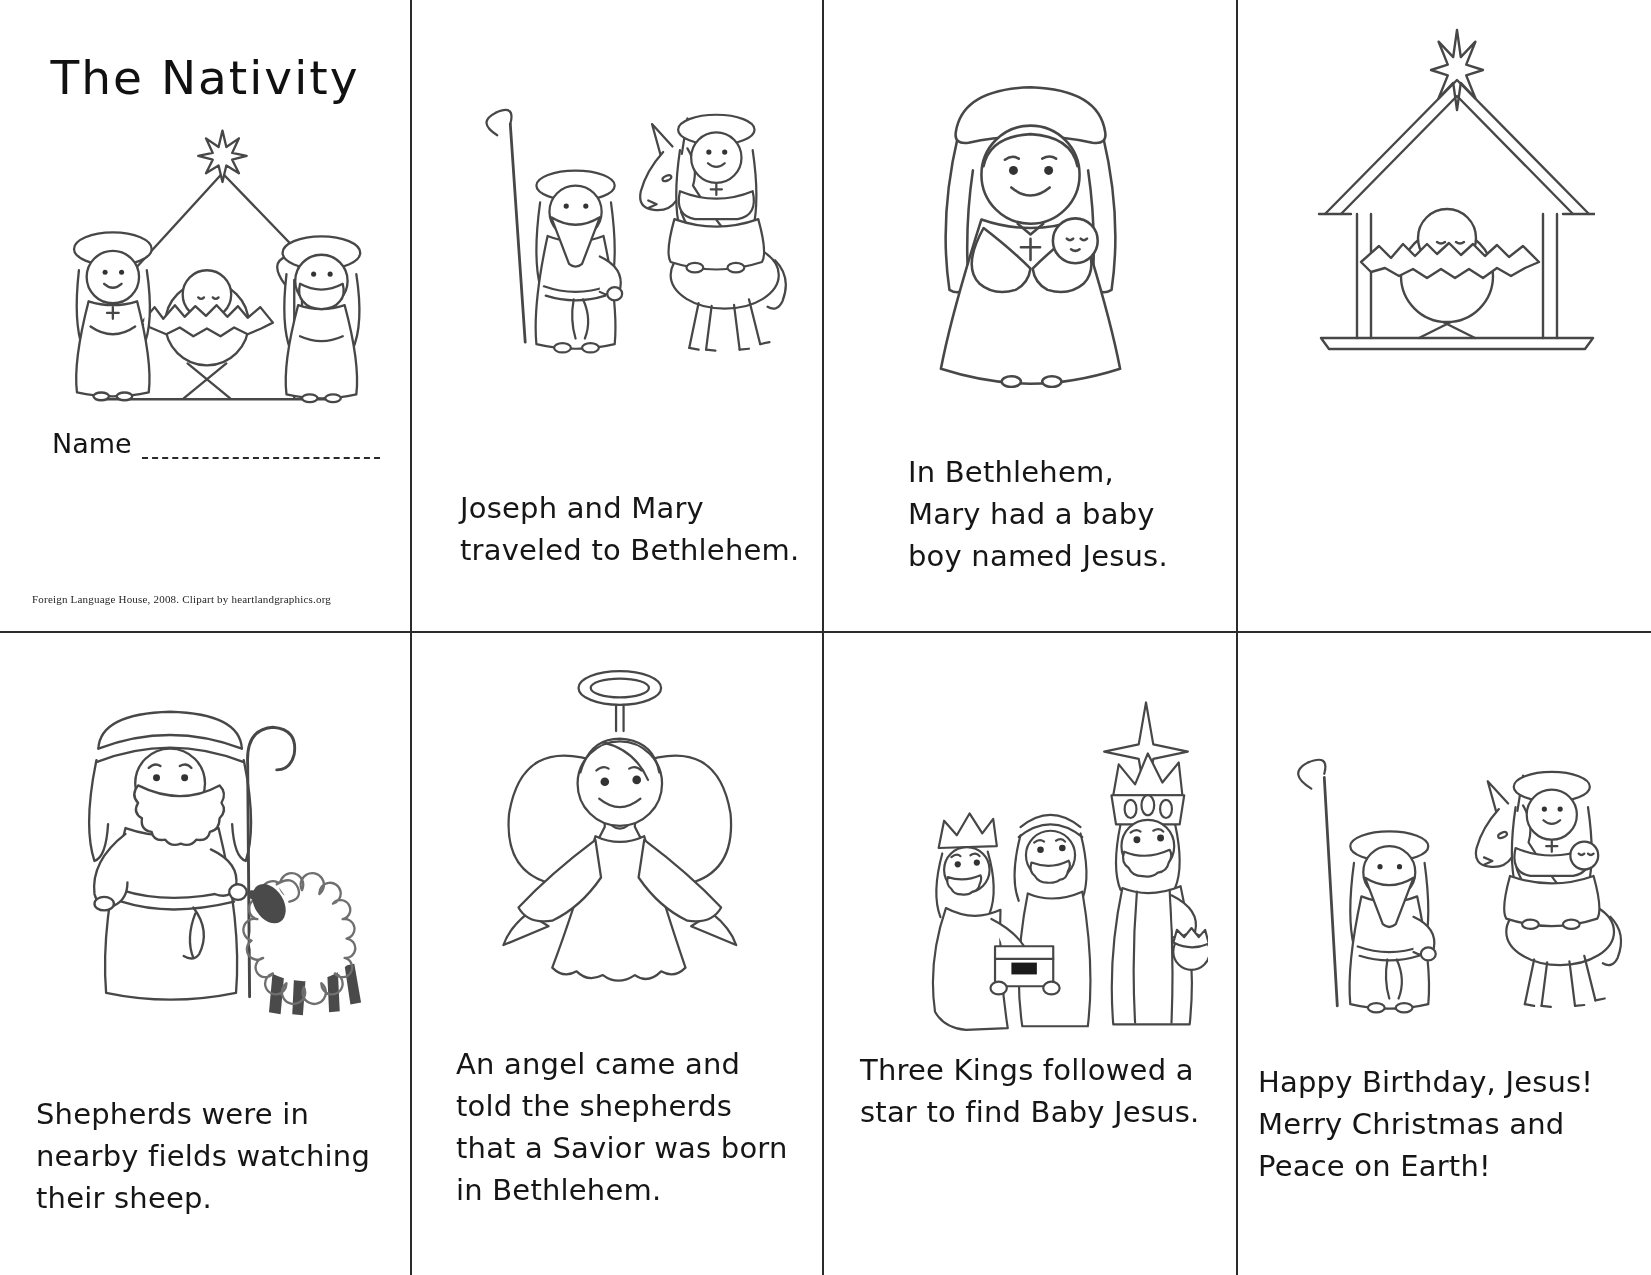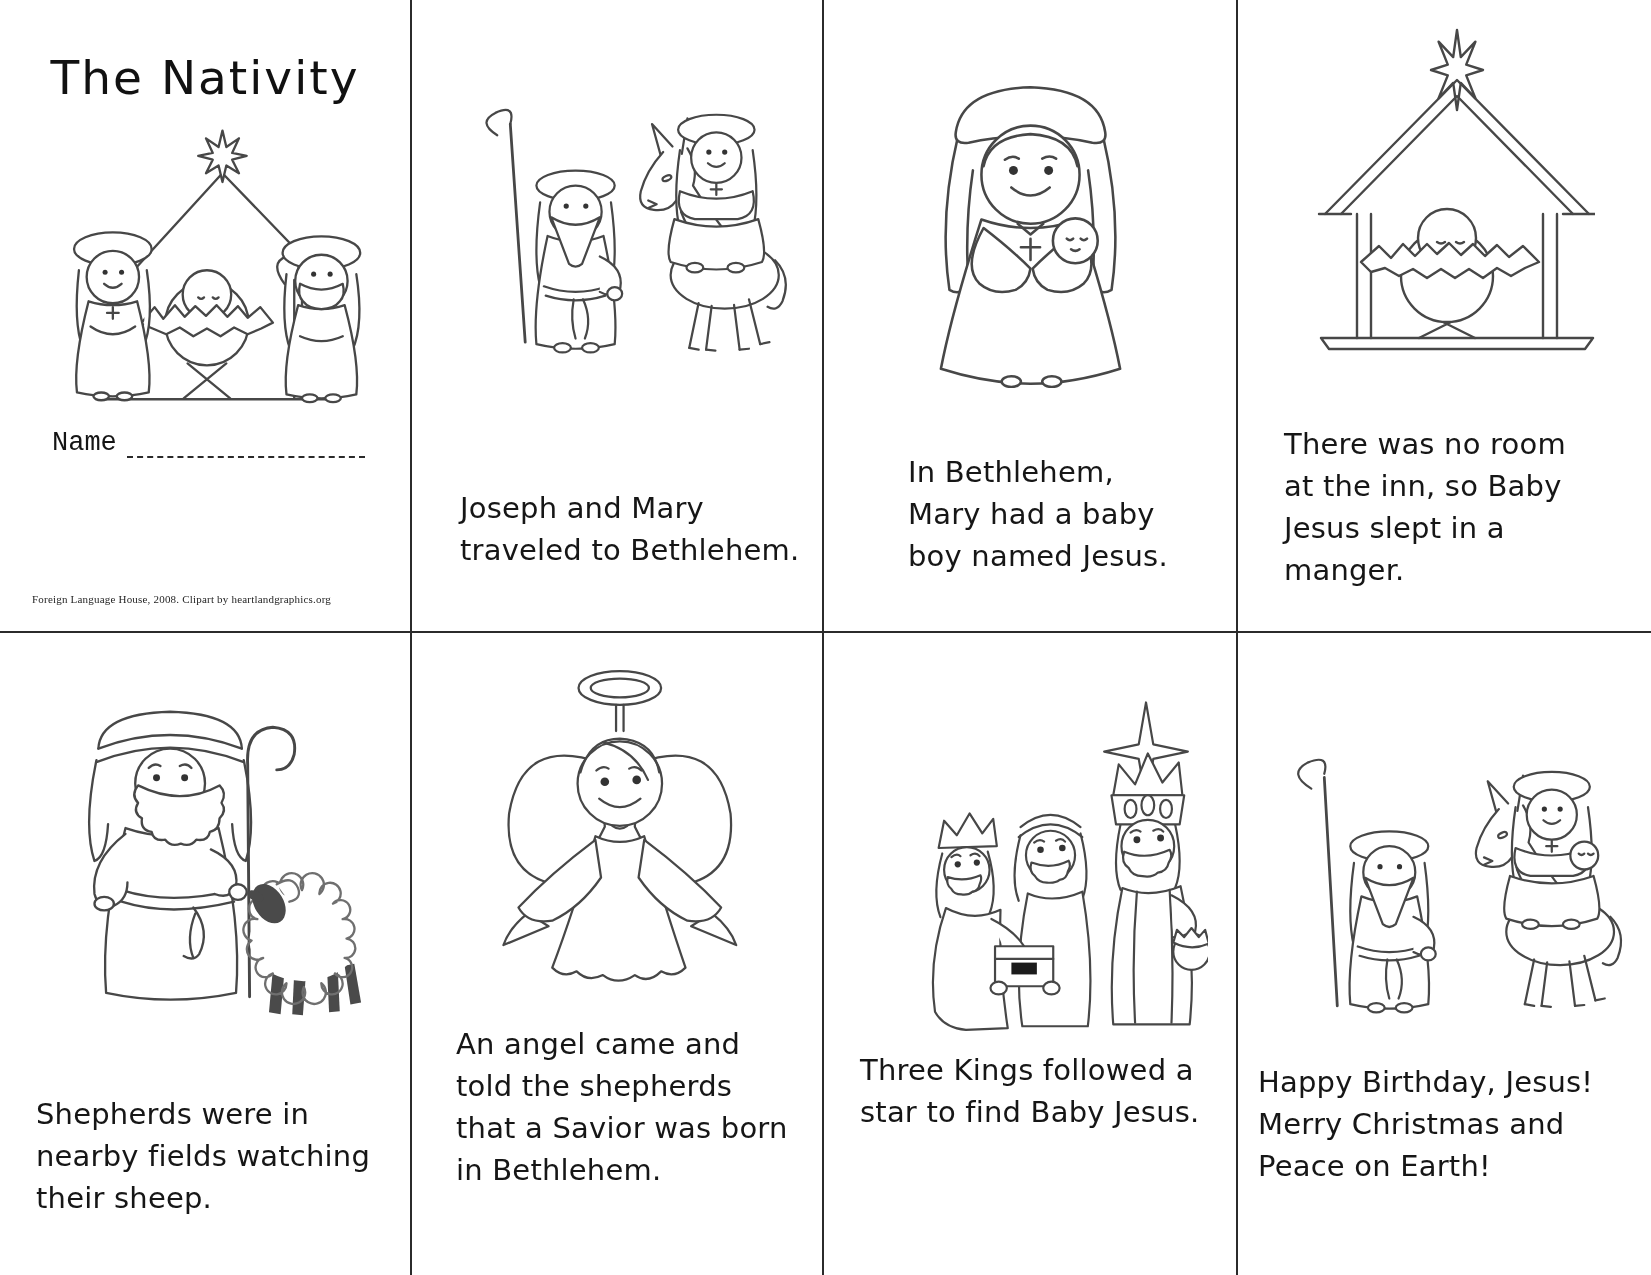--- a/index.html
+++ b/index.html
@@ -23,38 +23,38 @@
     white-space:pre-line; font-size:29px; line-height:1.45; color:#161616;
     margin-top:auto; font-weight:500; letter-spacing:.2px;
   }
 
   
   .p1 .title {
     font-size:47px; font-weight:normal; letter-spacing:2px;
     text-align:center; margin-top:50px; color:#111;
   }
   .p1 .illus { margin-top:12px; }
-  .name-row { display:flex; align-items:flex-end; margin:20px 0 0 52px;font-family:Liberation Mono, monospace; }
+  .name-row { display:flex; align-items:flex-end; margin:20px 0 0 52px; }
   .name-label { font-size:27px; color:#151515; }
   .name-line { width:238px; border-bottom:2.5px dashed #2a2a2a; height:30px; margin-left:10px; }
   .credit {
     font-family:"Liberation Serif", serif; font-size:11px; color:#1f1f1f;
     margin:auto 0 26px 32px; letter-spacing:.2px;
   }
 
   .p2 .illus { margin-top:70px; }
   .p2 .caption { margin-bottom:60px; padding-left:48px; }
   .p3 .illus { margin-top:68px; }
   .p3 .caption { margin-bottom:54px; padding-left:84px; }
   .p4 .illus { margin-top:18px; }
   .p4 .caption { margin-bottom:40px; padding-left:46px; }
   .p5 .illus { margin-top:38px; }
   .p5 .caption { margin-bottom:56px; padding-left:36px; }
   .p6 .illus { margin-top:8px; }
-  .p6 .caption { margin-bottom:84px; padding-left:44px; }
+  .p6 .caption { margin-bottom:64px; padding-left:44px; }
   .p7 .illus { margin-top:24px; }
   .p7 .caption { margin-bottom:142px; padding-left:36px; }
   .p8 .illus { margin-top:46px; }
   .p8 .caption { margin-bottom:88px; padding-left:20px; }
 
   svg { display:block; }
 </style>
 </head>
 <body>
 
@@ -228,24 +228,20 @@
             <g>
               <path d="M132,296 L180,320 M172,296 L124,320"></path>
               <circle cx="152" cy="258" r="46" fill="#fff"></circle>
               <circle cx="152" cy="220" r="29" fill="#fff"></circle>
               <path d="M142,224 q4,3 8,0 M161,224 q4,3 8,0"></path>
               <path d="M66,244 L84,228 L96,240 L108,226 L120,238 L132,226 L142,236 L154,225 L166,237 L178,226 L190,238 L202,227 L214,239 L228,228 L244,244 L230,250 L216,258 L202,250 L188,260 L174,251 L160,260 L146,251 L132,260 L118,251 L104,258 L90,250 L76,254 Z" fill="#fff"></path>
             </g>
           </g>
         </svg>
       </div>
-      <div class="caption">There was no room
-at the inn, so Baby
-Jesus slept in a
-manger.</div>
     </section>
 
     <section class="panel p5 b-r">
       <div class="illus">
         <svg width="330" height="349" viewBox="0 0 340 360">
           <g fill="none" stroke="#474747" stroke-width="2.4" stroke-linecap="round" stroke-linejoin="round">
             <g>
               <path d="M58,92 Q44,160 56,196 Q68,192 70,158" fill="#fff"></path>
               <path d="M210,92 Q224,160 212,196 Q200,192 198,158" fill="#fff"></path>
               <path d="M60,80 Q62,44 134,42 Q206,44 208,80" fill="#fff"></path>

